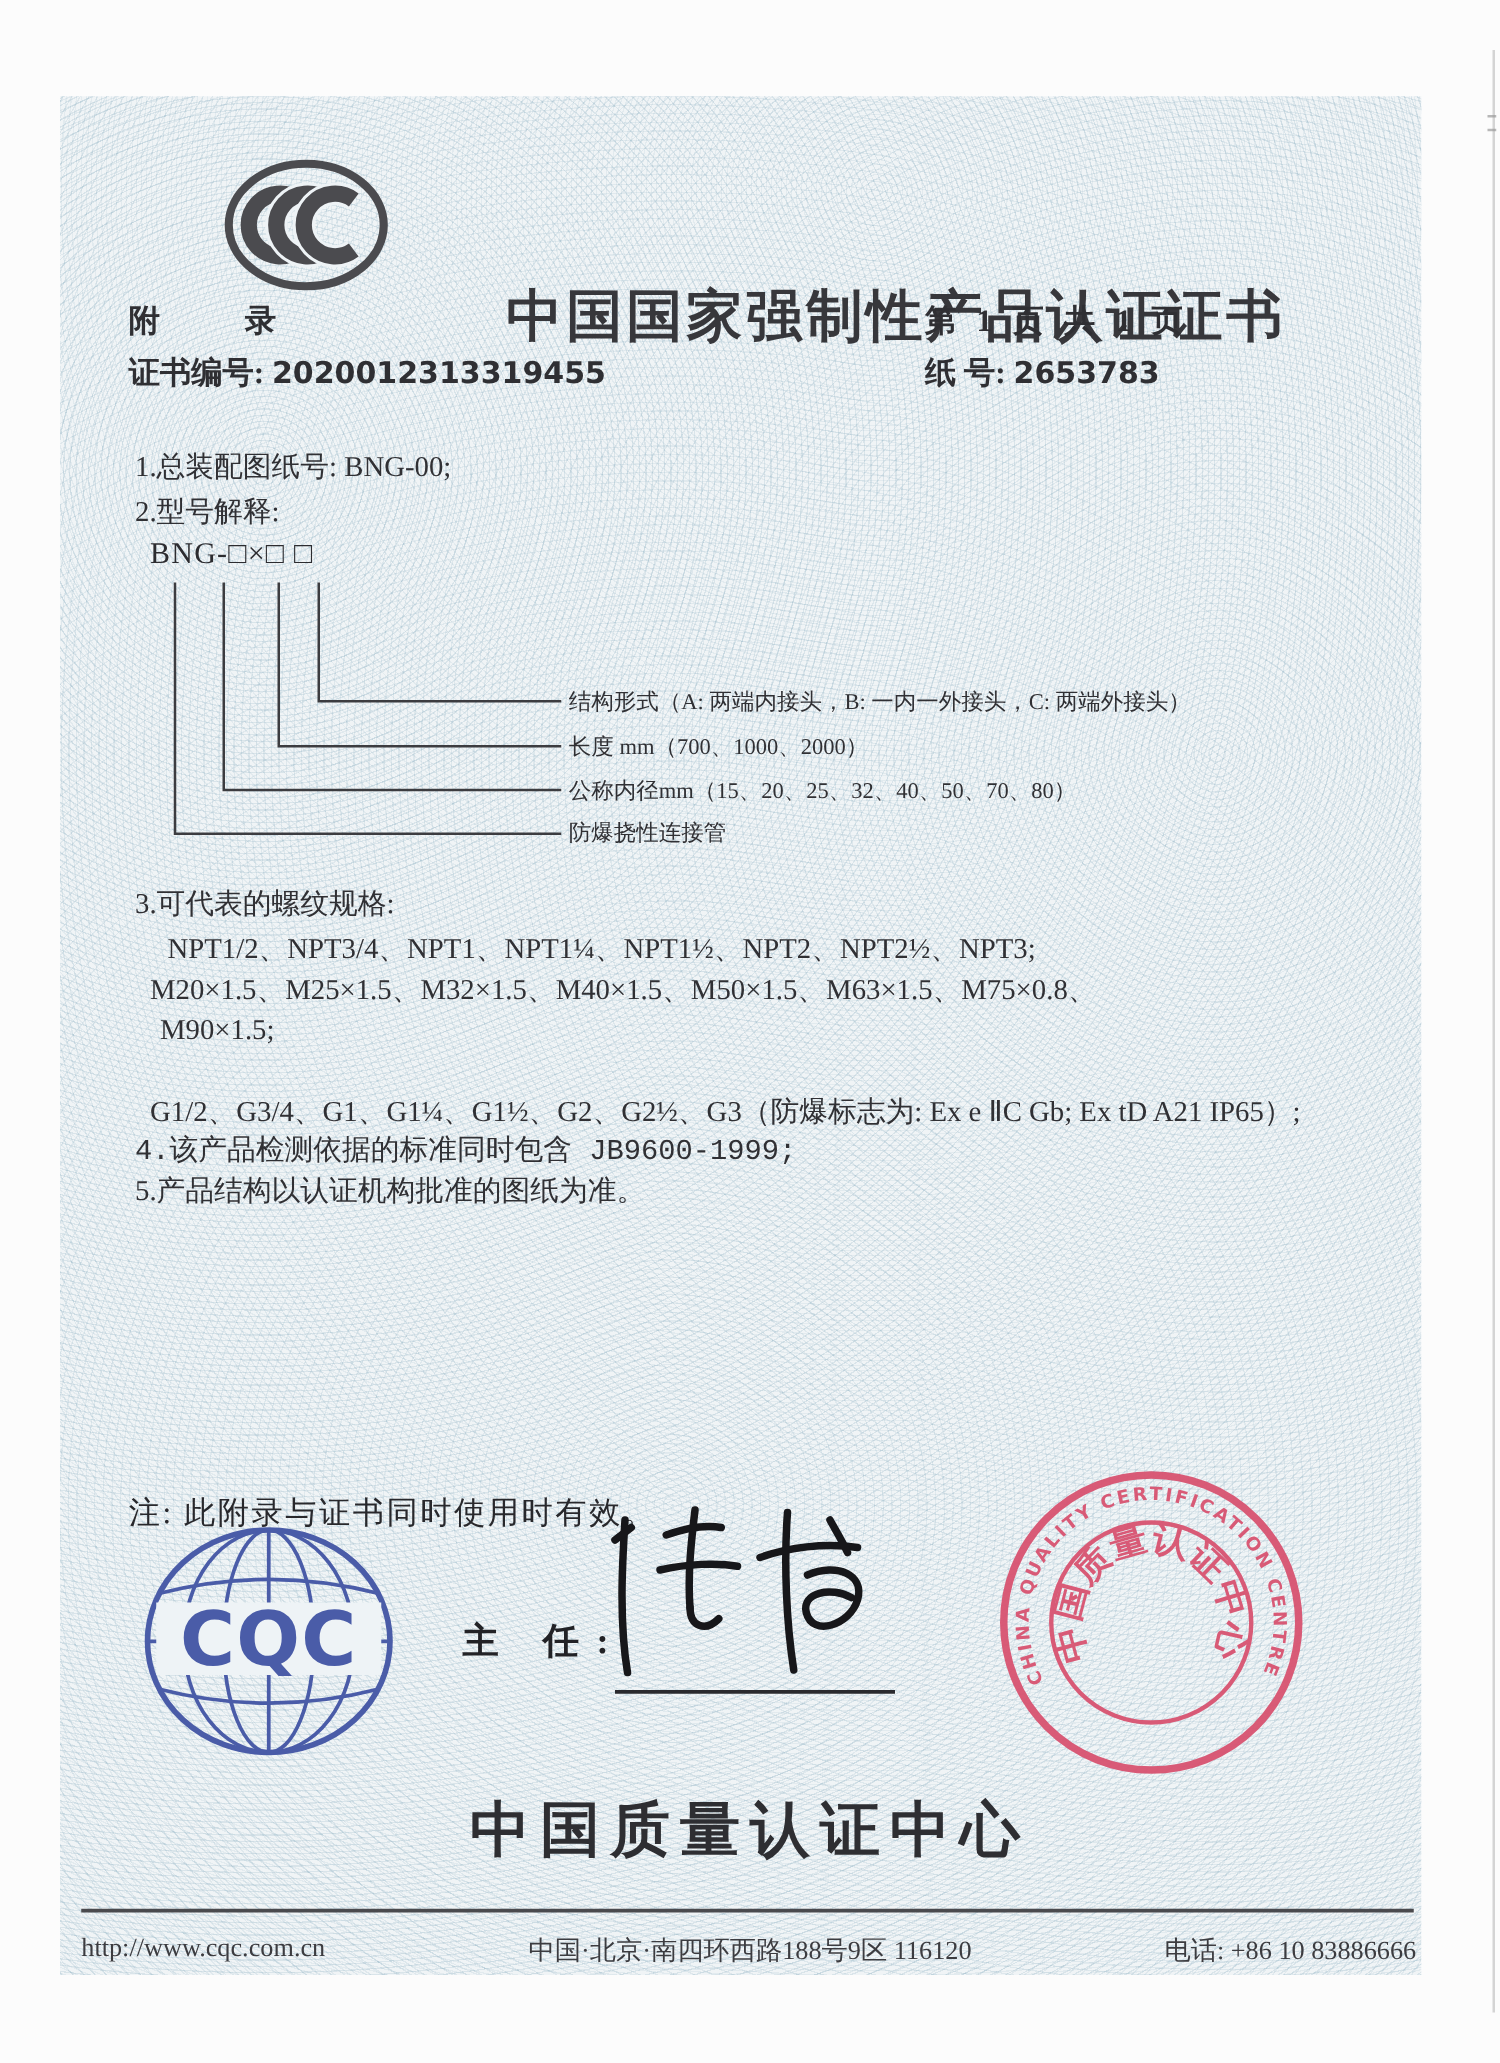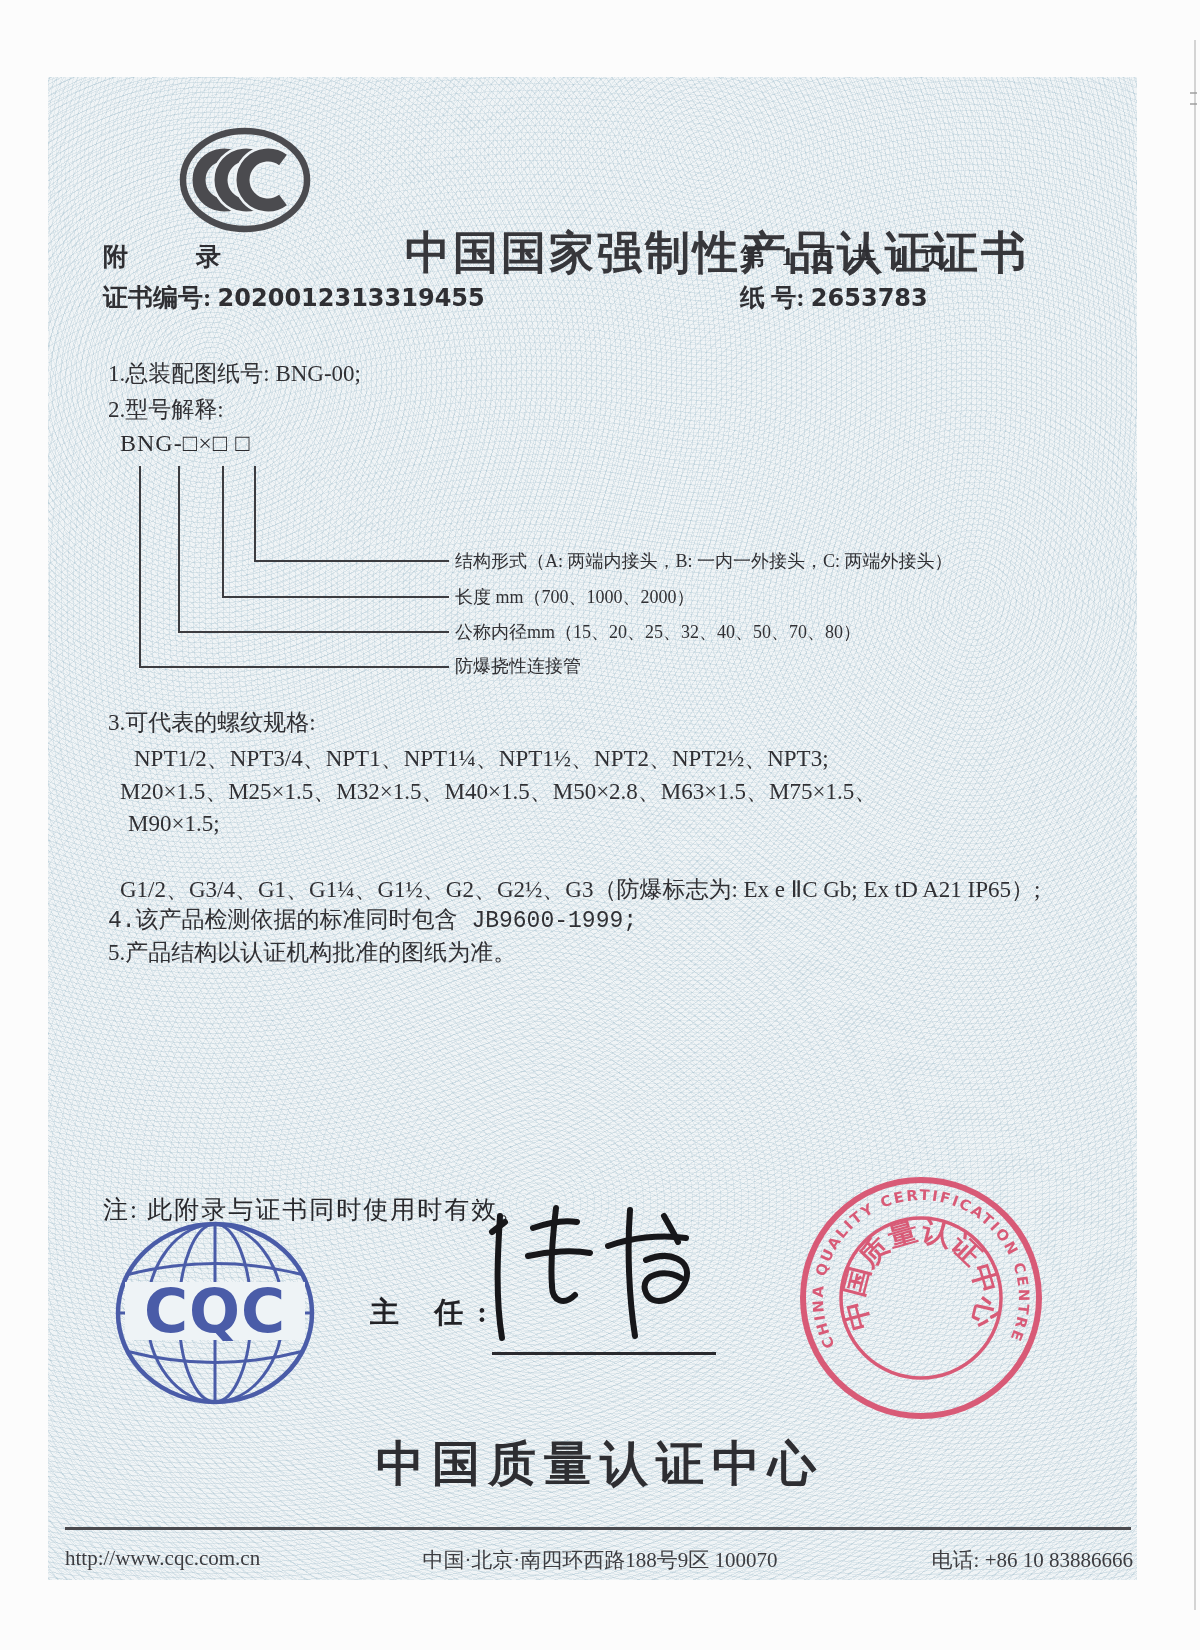--- a/index.html
+++ b/index.html
@@ -80,21 +80,21 @@
     <path d="M79,8  V174 H349" fill="none" stroke="#3c3c40" stroke-width="2"></path>
     <path d="M40,8  V209 H349" fill="none" stroke="#3c3c40" stroke-width="2"></path>
   </svg>
   <div class="abs dlabel" style="left:407px;top:470px;">结构形式（A: 两端内接头，B: 一内一外接头，C: 两端外接头）</div>
   <div class="abs dlabel" style="left:407px;top:506px;">长度 mm（700、1000、2000）</div>
   <div class="abs dlabel" style="left:407px;top:541px;">公称内径mm（15、20、25、32、40、50、70、80）</div>
   <div class="abs dlabel" style="left:407px;top:575px;">防爆挠性连接管</div>
 
   <div class="abs bodyline" style="left:60px;top:632px;">3.可代表的螺纹规格:</div>
   <div class="abs bodyline" style="left:72px;top:668px;margin-left:14px;">NPT1/2、NPT3/4、NPT1、NPT1¼、NPT1½、NPT2、NPT2½、NPT3;</div>
-  <div class="abs bodyline" style="left:72px;top:701px;">M20×1.5、M25×1.5、M32×1.5、M40×1.5、M50×2.8、M63×1.5、M75×1.5、</div>
+  <div class="abs bodyline" style="left:72px;top:701px;">M20×1.5、M25×1.5、M32×1.5、M40×1.5、M50×1.5、M63×1.5、M75×0.8、</div>
   <div class="abs bodyline" style="left:80px;top:733px;">M90×1.5;</div>
   <div class="abs bodyline" style="left:72px;top:799px;">G1/2、G3/4、G1、G1¼、G1½、G2、G2½、G3（防爆标志为: Ex e ⅡC Gb; Ex tD A21 IP65）;</div>
   <div class="abs bodyline" style="left:60px;top:830px;font-family:Liberation Mono, monospace;">4.该产品检测依据的标准同时包含 JB9600-1999;</div>
   <div class="abs bodyline" style="left:60px;top:862px;">5.产品结构以认证机构批准的图纸为准。</div>
 
   <div class="abs note" style="left:55px;top:1116px;">注: 此附录与证书同时使用时有效。</div>
 
   <svg class="abs" style="left:64px;top:1141px;" width="206" height="190" viewBox="0 0 206 190">
     <ellipse cx="103" cy="95" rx="97" ry="89" fill="none" stroke-width="4.5" stroke="#4a5ca8"></ellipse>
     <ellipse cx="103" cy="95" rx="68" ry="89" fill="none" stroke-width="3" stroke="#4a5ca8"></ellipse>
@@ -138,17 +138,17 @@
     <text font-family="DejaVu Sans, sans-serif" font-size="27" font-weight="bold" fill="#d8506e">
       <textPath href="#innerPath" startOffset="0" textLength="236" lengthAdjust="spacingAndGlyphs">中国质量认证中心</textPath>
     </text>
   </svg>
 
 </div>
 
 <div class="abs hei orgname">中国质量认证中心</div>
 <div class="abs rule"></div>
 <div class="abs foot" style="left:65px;top:1546px;">http://www.cqc.com.cn</div>
-<div class="abs foot" style="left:0;top:1546px;width:1200px;text-align:center;">中国·北京·南四环西路188号9区 100070</div>
+<div class="abs foot" style="left:0;top:1546px;width:1200px;text-align:center;">中国·北京·南四环西路188号9区 116120</div>
 <div class="abs foot" style="right:67px;top:1546px;">电话: +86 10 83886666</div>
 
 <div class="abs scan-line"></div>
 <div class="abs speck"></div>
 
 </body></html>

